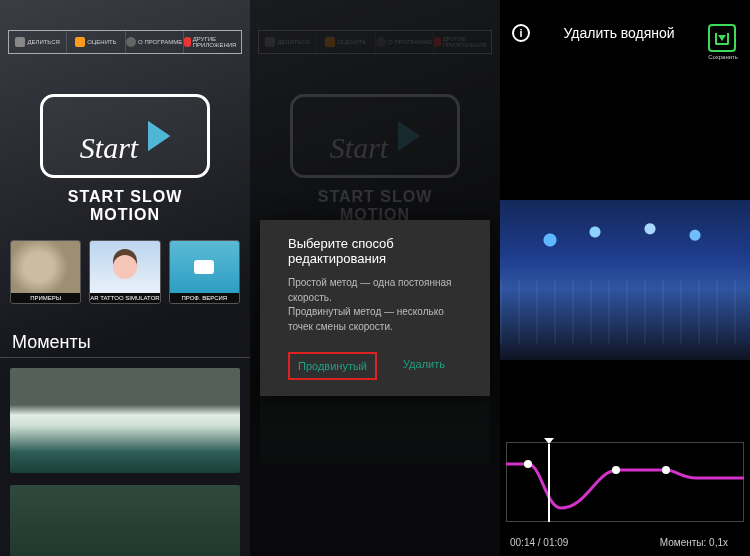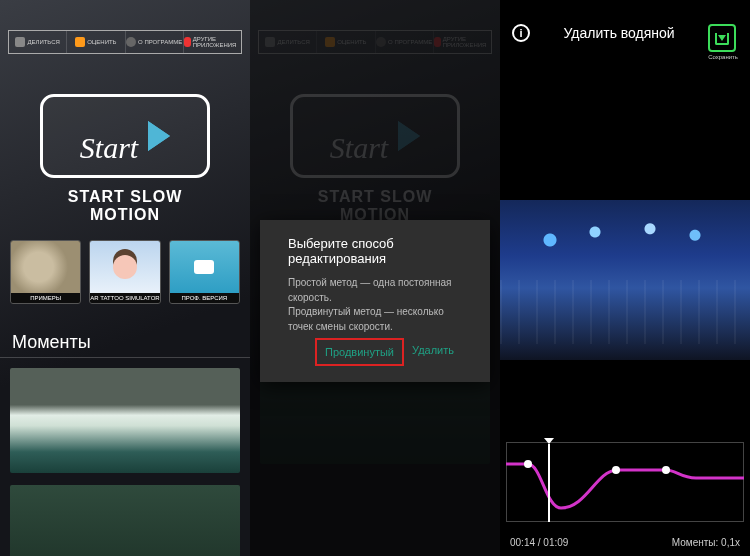--- a/index.html
+++ b/index.html
@@ -84,21 +84,21 @@
   .panel2 .dim {
     position:absolute; inset:0; background: rgba(0,0,0,.55);
   }
   .dialog {
     position:absolute; left:10px; right:10px; top: 220px;
     background:#2f2f2f; padding: 16px 28px;
     box-shadow: 0 4px 20px rgba(0,0,0,.7);
   }
   .dlg-title { color:#fff; font-size:13px; margin-bottom:10px; }
   .dlg-body { color:#bbb; font-size:10px; line-height:1.45; }
-  .dlg-actions { display:flex; justify-content:flex-end; margin-top:4px; }
+  .dlg-actions { display:flex; gap:18px; margin-top:18px; }
   .dlg-btn { color:#1fa084; font-size:11px; cursor:pointer; padding:6px 8px; }
   .dlg-btn.hl { border:2px solid #d22; }
 
   
   .p3top { display:flex; align-items:flex-start; justify-content:space-between; padding:24px 12px 0; }
   .p3info { width:18px;height:18px;border-radius:50%;border:2px solid #fff; display:flex;align-items:center;justify-content:center;color:#fff;font-size:11px;font-weight:bold; cursor:pointer;}
   .p3title { color:#fff; font-size:14px; text-align:center; line-height:1.3; cursor:pointer; }
   .p3save { width:28px;height:28px;border:2px solid #3cdc5a;border-radius:4px; display:flex;align-items:center;justify-content:center; cursor:pointer; position:relative;}
   .p3save::before{content:"";width:10px;height:10px;border:2px solid #3cdc5a;border-top:none;border-radius:0 0 2px 2px;position:absolute;bottom:5px;}
   .p3save::after{content:"";width:0;height:0;border-left:4px solid transparent;border-right:4px solid transparent;border-top:6px solid #3cdc5a;position:absolute;top:9px;}
@@ -119,21 +119,21 @@
     background: repeating-linear-gradient(90deg, rgba(255,255,255,.05) 0 2px, transparent 2px 18px);}
 
   
   .graphwrap { position:absolute; left:0; right:0; bottom:0; height:120px; background:#000; }
   .graphframe { position:absolute; left:6px; right:6px; top:6px; height:80px; border:1px solid #444; }
   .playhead { position:absolute; left:48px; top:8px; bottom:34px; width:2px; background:#fff; }
   .playhead::before{content:"";position:absolute;top:-6px;left:-4px;width:0;height:0;border-left:5px solid transparent;border-right:5px solid transparent;border-top:6px solid #fff;}
   svg.curve { position:absolute; left:6px; right:6px; top:6px; width:calc(100% - 12px); height:80px; }
   .node { fill:#fff; }
   .curvepath { stroke:#d333c9; stroke-width:3; fill:none; }
-  .graphfoot { position:absolute; bottom:8px; left:10px; right:10px; display:flex; justify-content:space-between; color:#ccc; font-size:10px; }
+  .graphfoot { position:absolute; bottom:8px; left:10px; right:22px; display:flex; justify-content:space-between; color:#ccc; font-size:10px; }
 </style>
 </head>
 <body>
 
 <div class="panel panel1">
   <div class="toolbar">
     <div class="tbtn">
         <span class="tico share"></span>
         <span>ДЕЛИТЬСЯ</span>
       </div>

